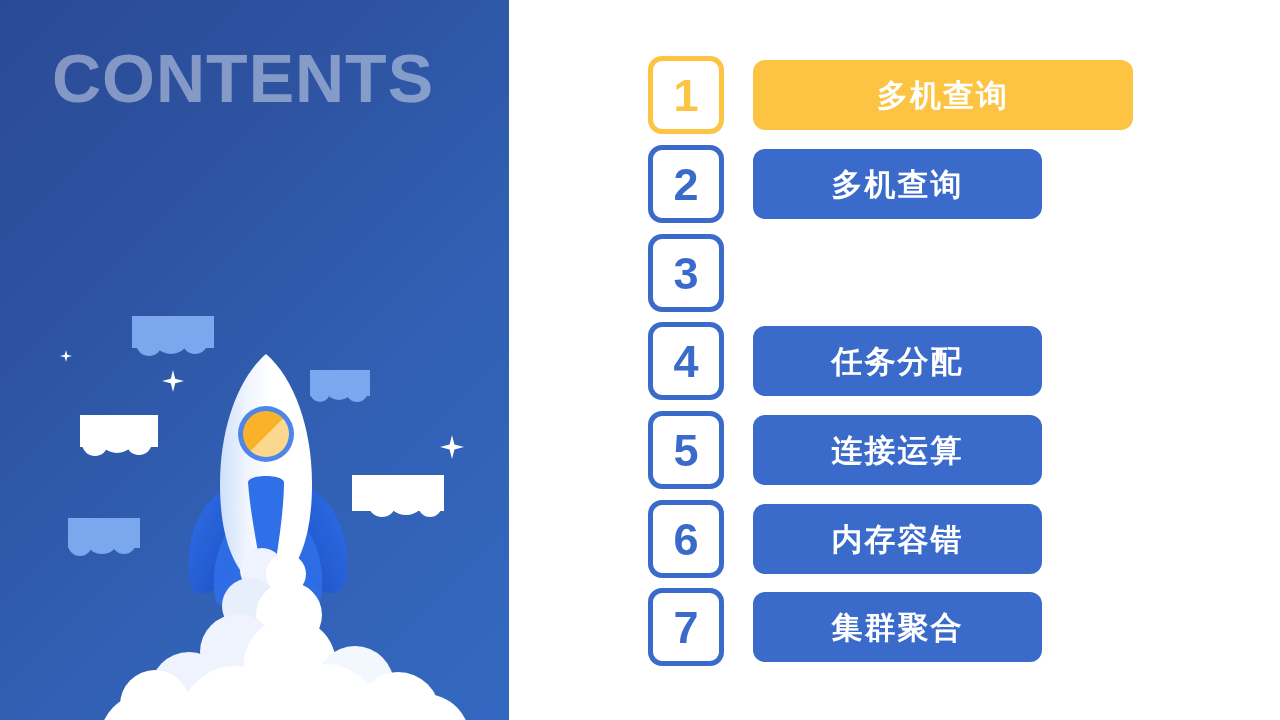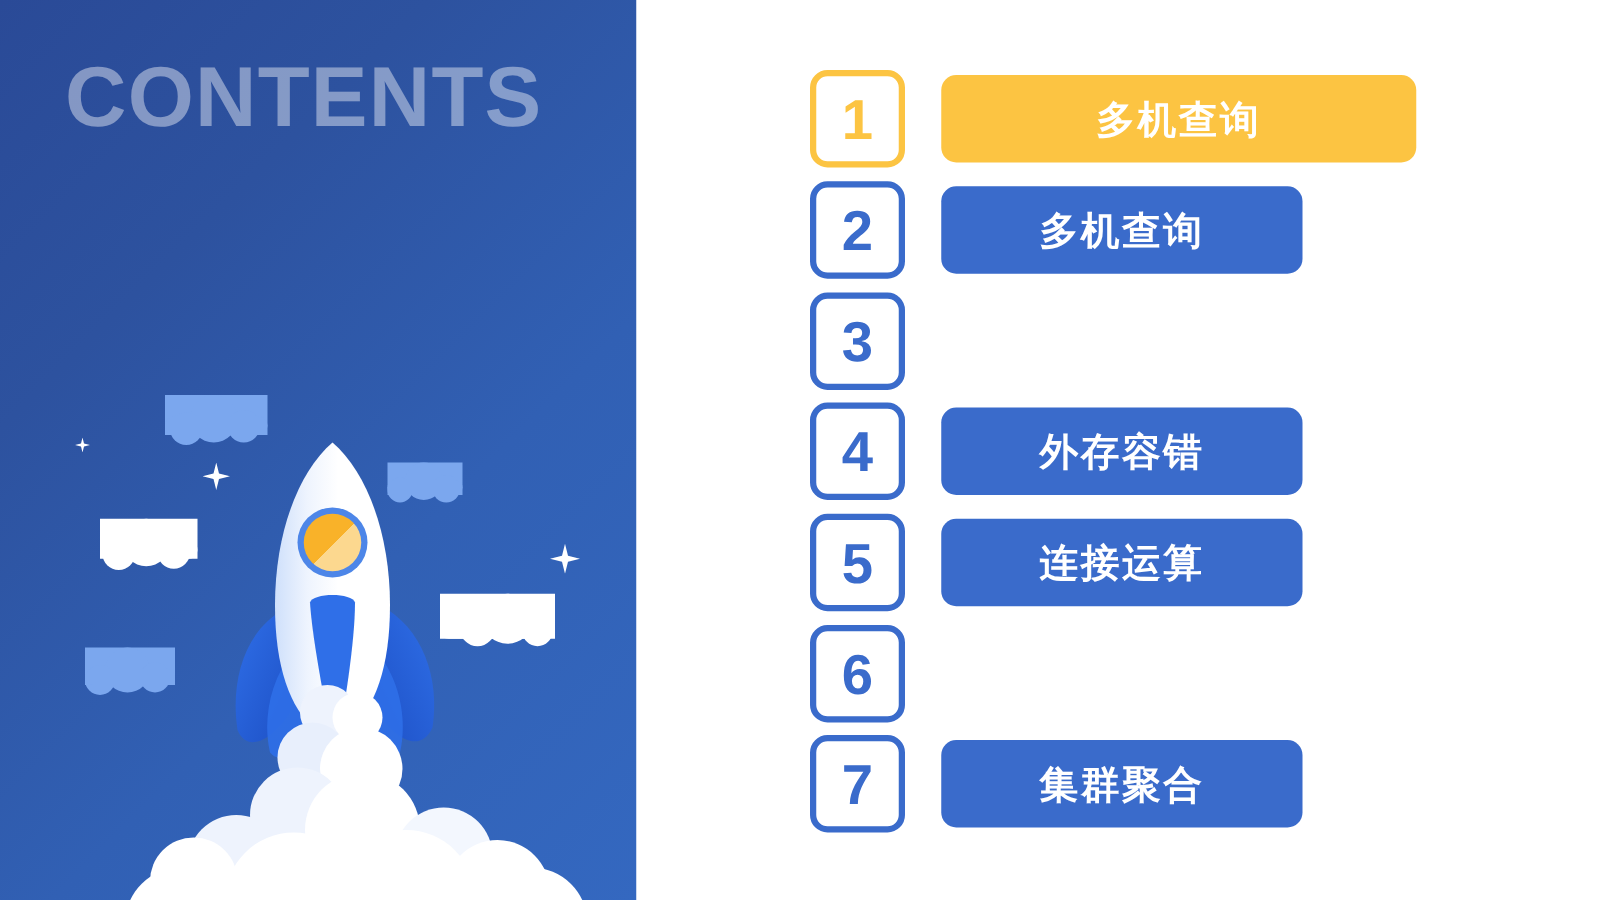--- a/index.html
+++ b/index.html
@@ -314,37 +314,40 @@
       <div class="num-box">
         <span class="num">3</span>
       </div>
     </div>
 
     <div class="toc-row" style="top:322px;">
       <div class="num-box">
         <span class="num">4</span>
       </div>
       <div class="bar">
-        <span class="label">外存容错</span>
+        <span class="label">任务分配</span>
       </div>
     </div>
 
     <div class="toc-row" style="top:411px;">
       <div class="num-box">
         <span class="num">5</span>
       </div>
       <div class="bar">
         <span class="label">连接运算</span>
       </div>
     </div>
 
     <div class="toc-row" style="top:500px;">
       <div class="num-box">
         <span class="num">6</span>
       </div>
+      <div class="bar">
+        <span class="label">内存容错</span>
+      </div>
     </div>
 
     <div class="toc-row" style="top:588px;">
       <div class="num-box">
         <span class="num">7</span>
       </div>
       <div class="bar">
         <span class="label">集群聚合</span>
       </div>
     </div>

